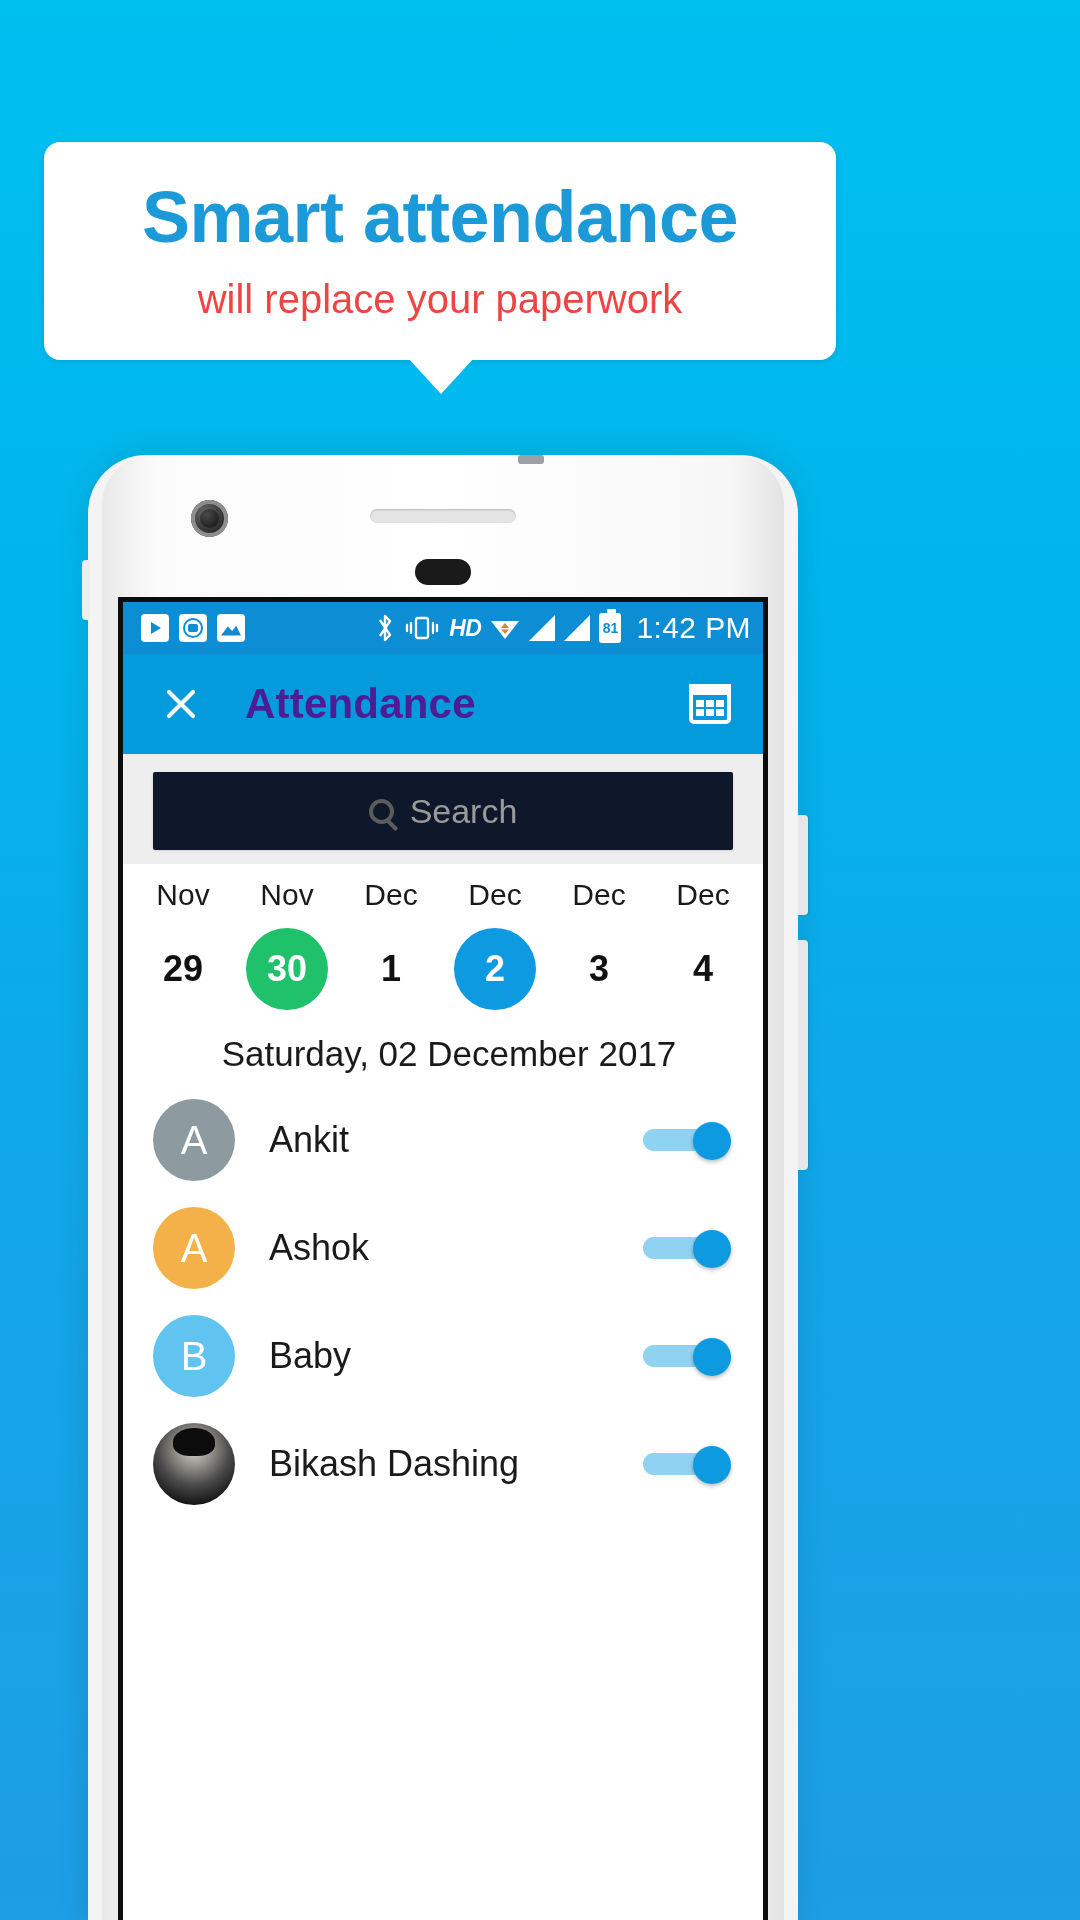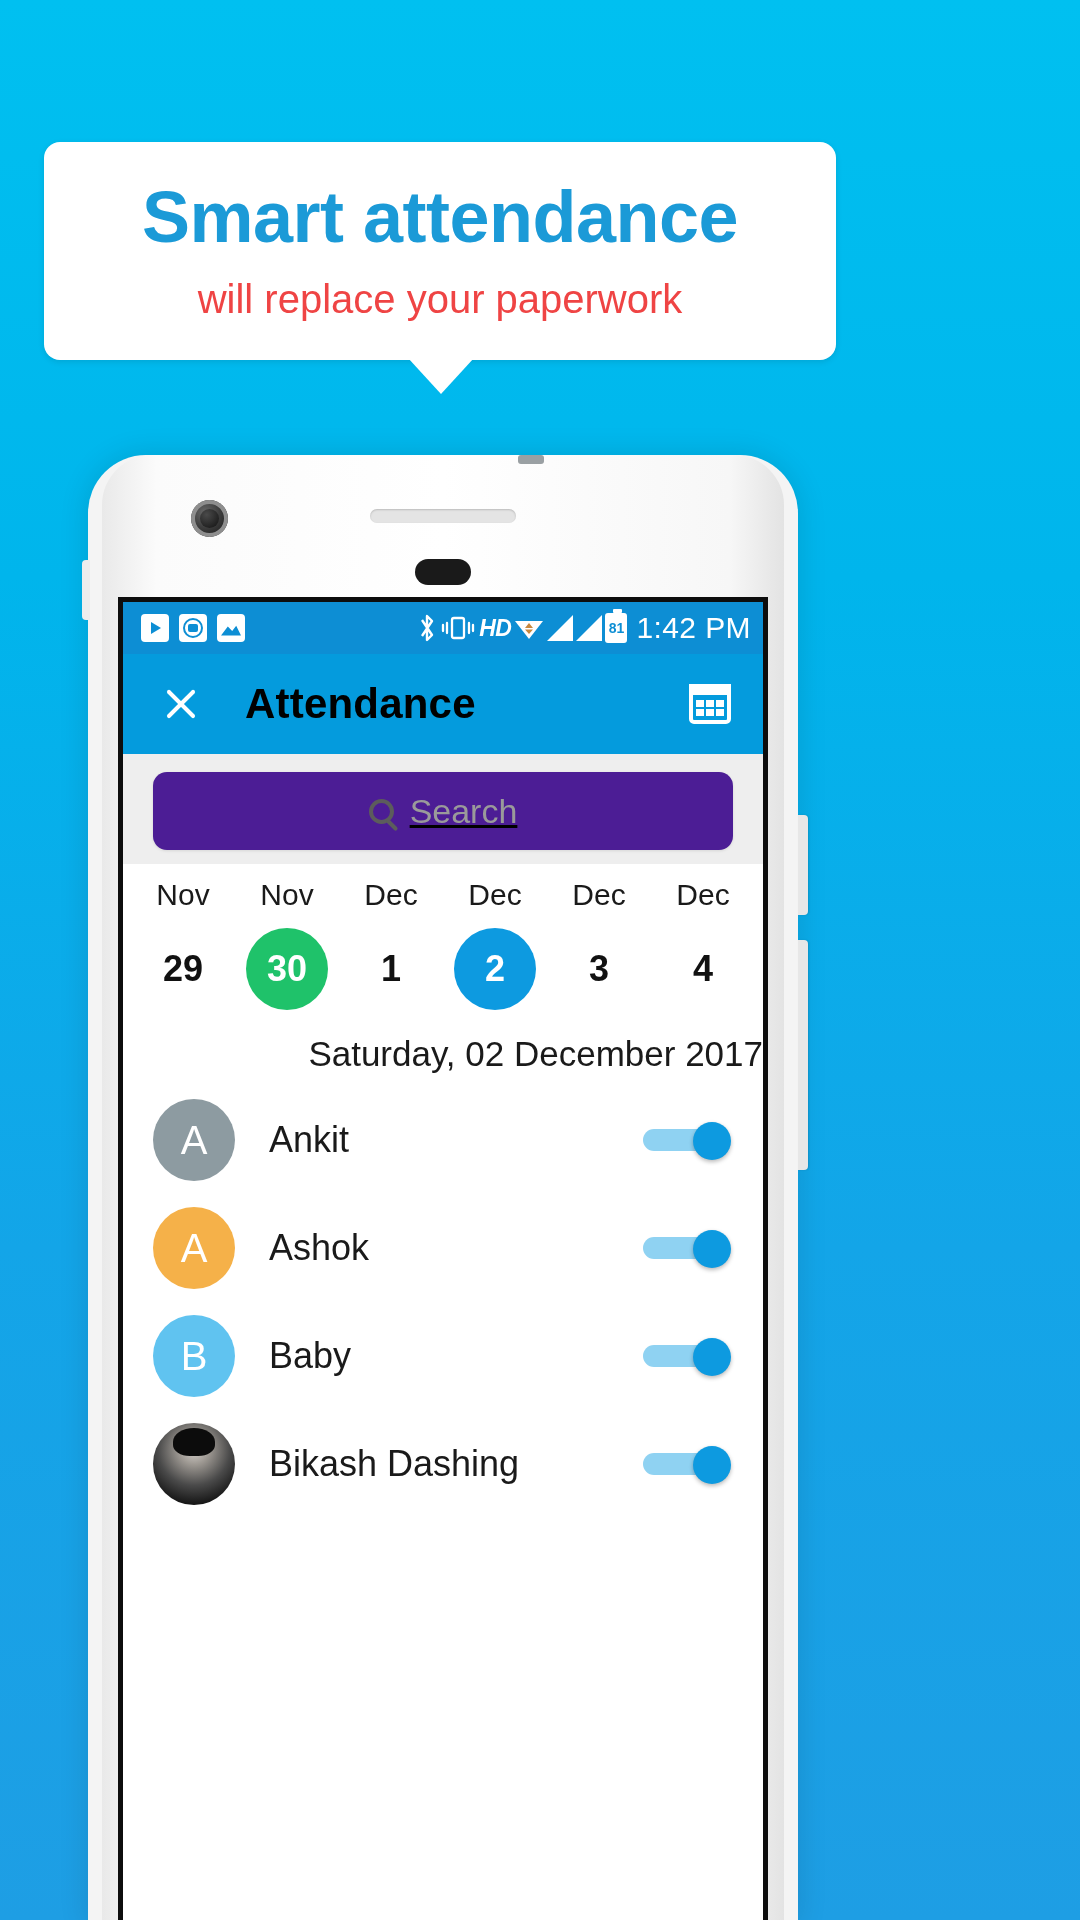--- a/index.html
+++ b/index.html
@@ -135,21 +135,21 @@
   
   .statusbar {
     height: 52px;
     background: #0d8ed4;
     display: flex;
     align-items: center;
     padding: 0 12px 0 18px;
     color: #fff;
   }
   .sb-left { display: flex; align-items: center; gap: 10px; }
-  .sb-right { display: flex; align-items: center; gap: 3px; margin-left: auto; text-align: center; }
+  .sb-right { display: flex; align-items: center; gap: 9px; margin-left: auto; text-align: center; }
   .sb-ico { display: block; }
   .sb-box {
     width: 28px; height: 28px;
     background: #fff;
     border-radius: 4px;
     display: flex; align-items: center; justify-content: center;
   }
   .tri-play {
     width: 0; height: 0;
     border-left: 10px solid #0d8ed4;
@@ -197,21 +197,21 @@
     width: 9px; height: 4px; background: #fff; border-radius: 1px;
   }
 
   
   .appbar {
     height: 100px;
     background: #049bdd;
     display: flex;
     align-items: center;
     padding: 0 32px 0 38px;
-    color: #000000;
+    color: #4c1d95;
   }
   .close-x {
     width: 40px; height: 40px;
     position: relative;
     cursor: pointer;
     flex: 0 0 auto;
   }
   .close-x::before, .close-x::after {
     content: "";
     position: absolute; left: 50%; top: 50%;
@@ -248,28 +248,27 @@
     gap: 2px;
   }
   .cal-dots i { background: #fff; display: block; }
 
   
   .searchwrap {
     background: #eeeeee;
     padding: 18px 30px 14px 30px;
   }
   .searchbox {
-    background: #4c1d95;
-    border-radius: 14px;
+    background: #0f172a;
+    border-radius: 2px;
     height: 78px;
     display: flex;
     align-items: center;
     justify-content: center;
     box-shadow: 0 1px 3px rgba(0,0,0,0.10);
-    text-decoration: underline;
   }
   .mag {
     width: 25px; height: 25px;
     border: 4px solid #5c5c5c;
     border-radius: 50%;
     position: relative;
     margin-right: 16px;
   }
   .mag::after {
     content: "";
@@ -299,21 +298,21 @@
     margin-top: 16px;
     width: 82px; height: 82px;
     display: flex; align-items: center; justify-content: center;
     font-size: 36px; font-weight: 700; color: #111;
     border-radius: 50%;
   }
   .day-num.green { background: #1fc26a; color: #fff; }
   .day-num.blue  { background: #0d9ae0; color: #fff; }
 
   .datehead {
-    text-align: right;
+    text-align: center;
     font-size: 35px;
     color: #1a1a1a;
     padding: 18px 0 12px 12px;
     background: #fff;
   }
 
   
   .list { background: #fff; }
   .row {
     display: flex;

